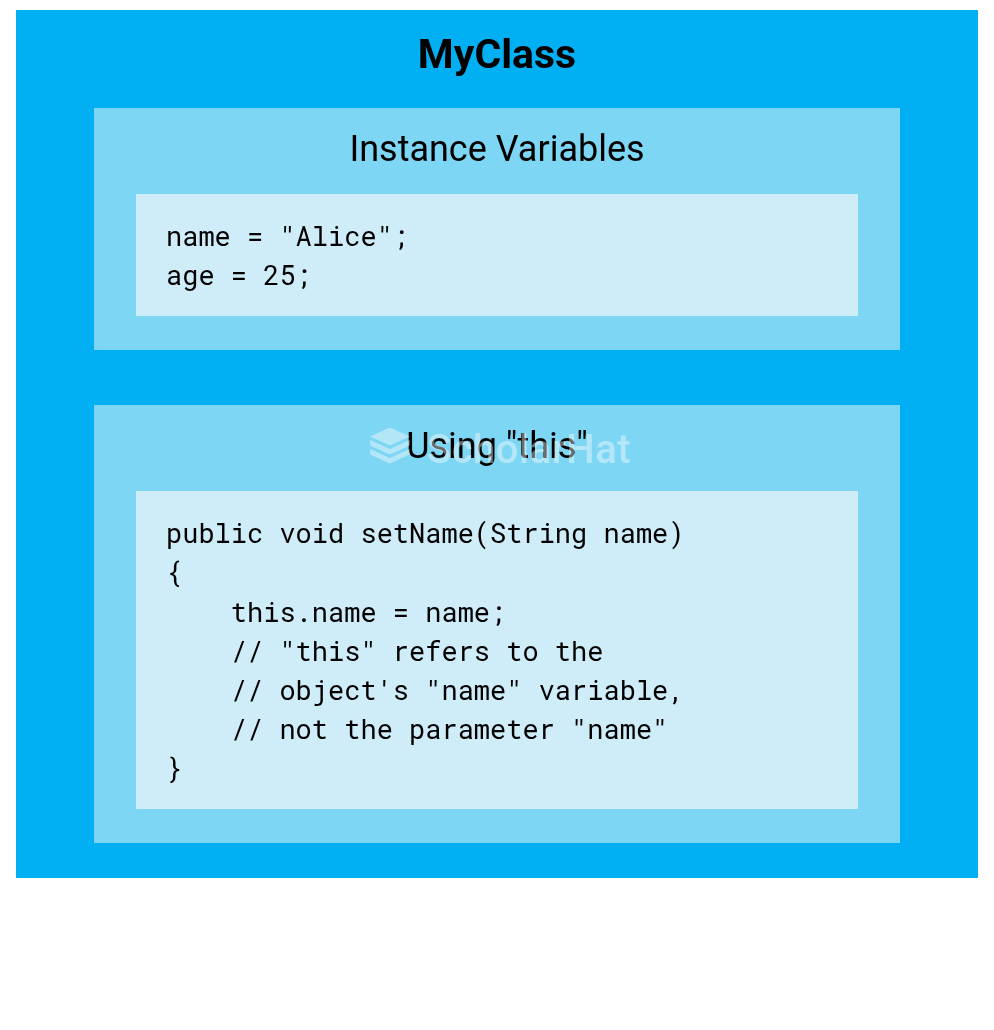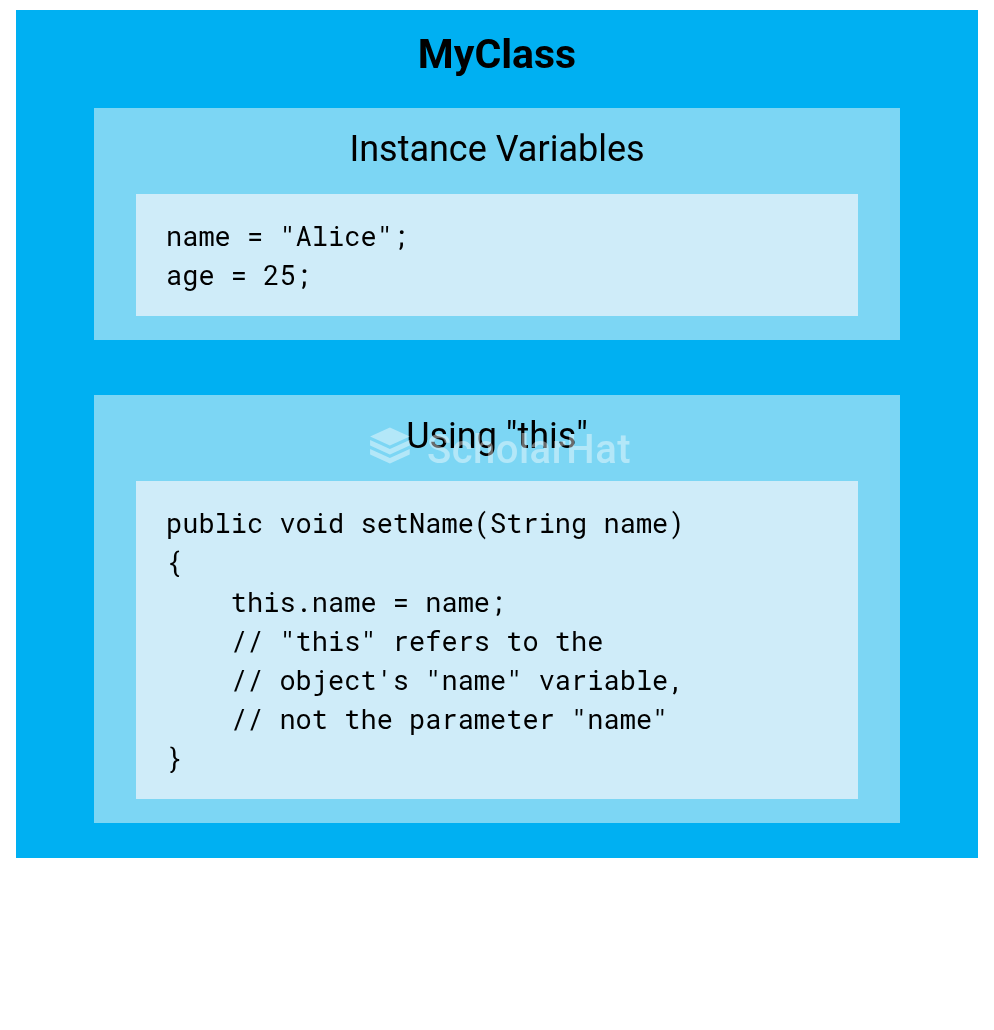--- a/index.html
+++ b/index.html
@@ -26,21 +26,21 @@
   .main-title {
     font-size: 41px;
     font-weight: 700;
     text-align: center;
     color: #000000;
     margin-bottom: 30px;
   }
   .section-card {
     background: #7CD6F4;
     margin: 0 78px;
-    padding: 20px 0 24px 0;
+    padding: 20px 0 34px 0;
   }
   .section-card.first {
     margin-bottom: 55px;
   }
   .section-title {
     font-size: 36px;
     font-weight: 400;
     text-align: center;
     color: #000000;
     margin-bottom: 24px;

